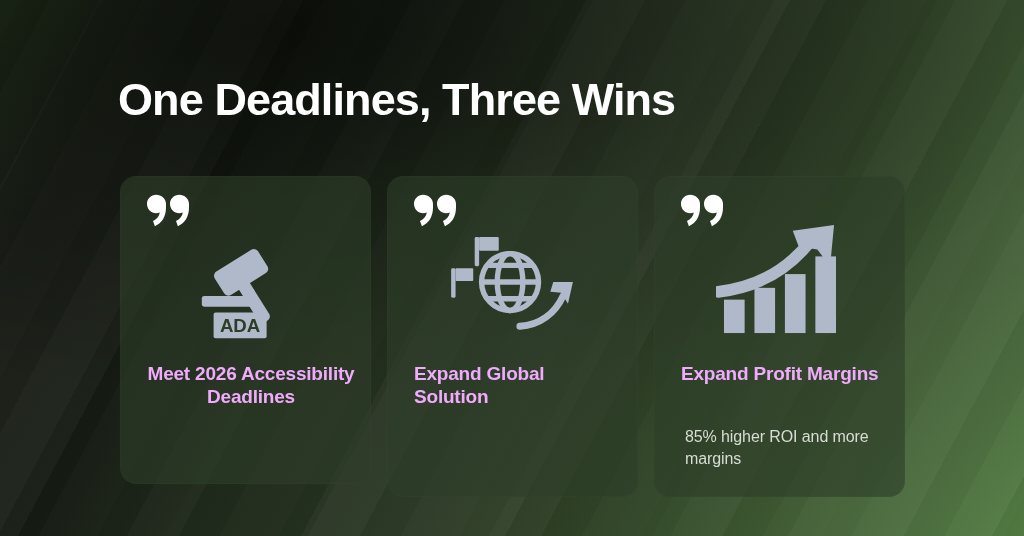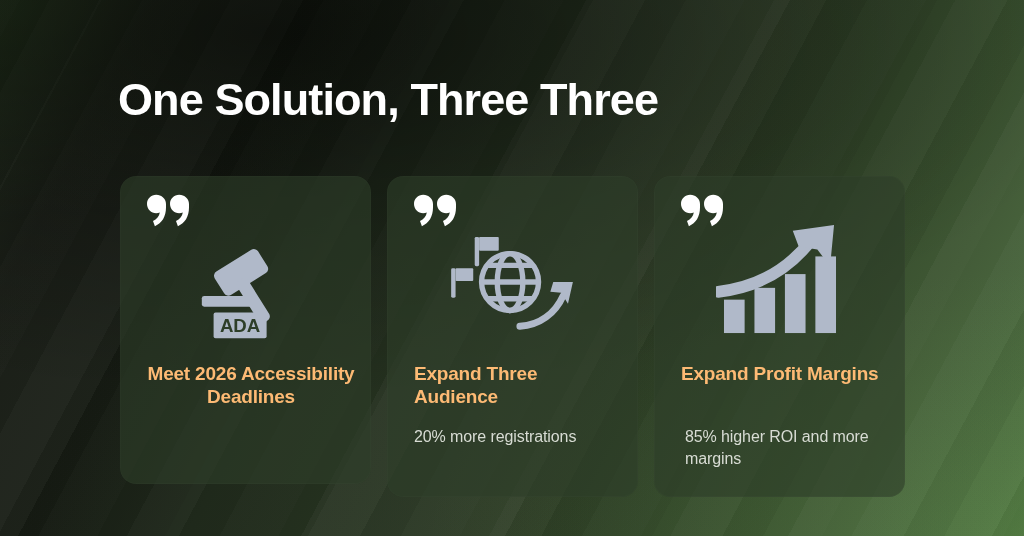--- a/index.html
+++ b/index.html
@@ -127,21 +127,21 @@
   .card.c1 .icon-wrap { top: 60px; }
   .card.c2 .icon-wrap { top: 54px; }
   .card.c3 .icon-wrap { top: 48px; }
 
   .card-title {
     position: absolute;
     left: 27px;
     right: 16px;
     font-size: 19px;
     font-weight: bold;
-    color: #fdba74;
+    color: #f0abfc;
     line-height: 1.23;
     letter-spacing: -0.2px;
   }
   .card.c1 .card-title { top: 186px; }
   .card.c2 .card-title { top: 186px; }
   .card.c3 .card-title { top: 186px; }
 
   .card-sub {
     position: absolute;
     left: 27px;
@@ -160,21 +160,21 @@
 
 <div id="slide">
 
   <div class="bg-base"></div>
   <div class="bg-bands-wide"></div>
   <div class="bg-bands"></div>
   <div class="bg-vignette"></div>
 
   <div class="content">
 
-    <div class="page-title">One Solution, Three Three</div>
+    <div class="page-title">One Deadlines, Three Wins</div>
 
     <div class="cards">
 
       <div class="card c1">
         <div class="quote">
           <svg viewBox="0 0 42 34" width="42" height="34" aria-hidden="true">
             <path fill="#ffffff" d="M9.2 0.8C4.1 0.8 0 4.9 0 10c0 5.1 4.1 9.2 9.2 9.2 1.3 0 2.5-0.3 3.6-0.8-0.6 3.9-3.1 6.9-6.8 8.5l1.9 5.3C14.9 29.4 19 22.6 19 13.6V10c0-5.1-4.5-9.2-9.8-9.2z"></path>
             <path fill="#ffffff" d="M32.2 0.8C27.1 0.8 23 4.9 23 10c0 5.1 4.1 9.2 9.2 9.2 1.3 0 2.5-0.3 3.6-0.8-0.6 3.9-3.1 6.9-6.8 8.5l1.9 5.3C37.9 29.4 42 22.6 42 13.6V10c0-5.1-4.5-9.2-9.8-9.2z"></path>
           </svg>
         </div>
@@ -223,22 +223,21 @@
               <line x1="33" y1="52" x2="91" y2="52"></line>
               <line x1="39" y1="35" x2="85" y2="35"></line>
               <line x1="39" y1="69" x2="85" y2="69"></line>
             </g>
 
             <path d="M72 97 C92 96 108 84 116 66" fill="none" stroke="#b0b9c9" stroke-width="7" stroke-linecap="round"></path>
             <path d="M106 52 L126 52 L121 74 L114 63 L103 62 Z" fill="#b0b9c9"></path>
           </svg>
         </div>
 
-        <div class="card-title">Expand Three Audience</div>
-        <div class="card-sub">20% more registrations</div>
+        <div class="card-title">Expand Global Solution</div>
       </div>
 
       <div class="card c3">
         <div class="quote">
           <svg viewBox="0 0 42 34" width="42" height="34" aria-hidden="true">
             <path fill="#ffffff" d="M9.2 0.8C4.1 0.8 0 4.9 0 10c0 5.1 4.1 9.2 9.2 9.2 1.3 0 2.5-0.3 3.6-0.8-0.6 3.9-3.1 6.9-6.8 8.5l1.9 5.3C14.9 29.4 19 22.6 19 13.6V10c0-5.1-4.5-9.2-9.8-9.2z"></path>
             <path fill="#ffffff" d="M32.2 0.8C27.1 0.8 23 4.9 23 10c0 5.1 4.1 9.2 9.2 9.2 1.3 0 2.5-0.3 3.6-0.8-0.6 3.9-3.1 6.9-6.8 8.5l1.9 5.3C37.9 29.4 42 22.6 42 13.6V10c0-5.1-4.5-9.2-9.8-9.2z"></path>
           </svg>
         </div>
 

